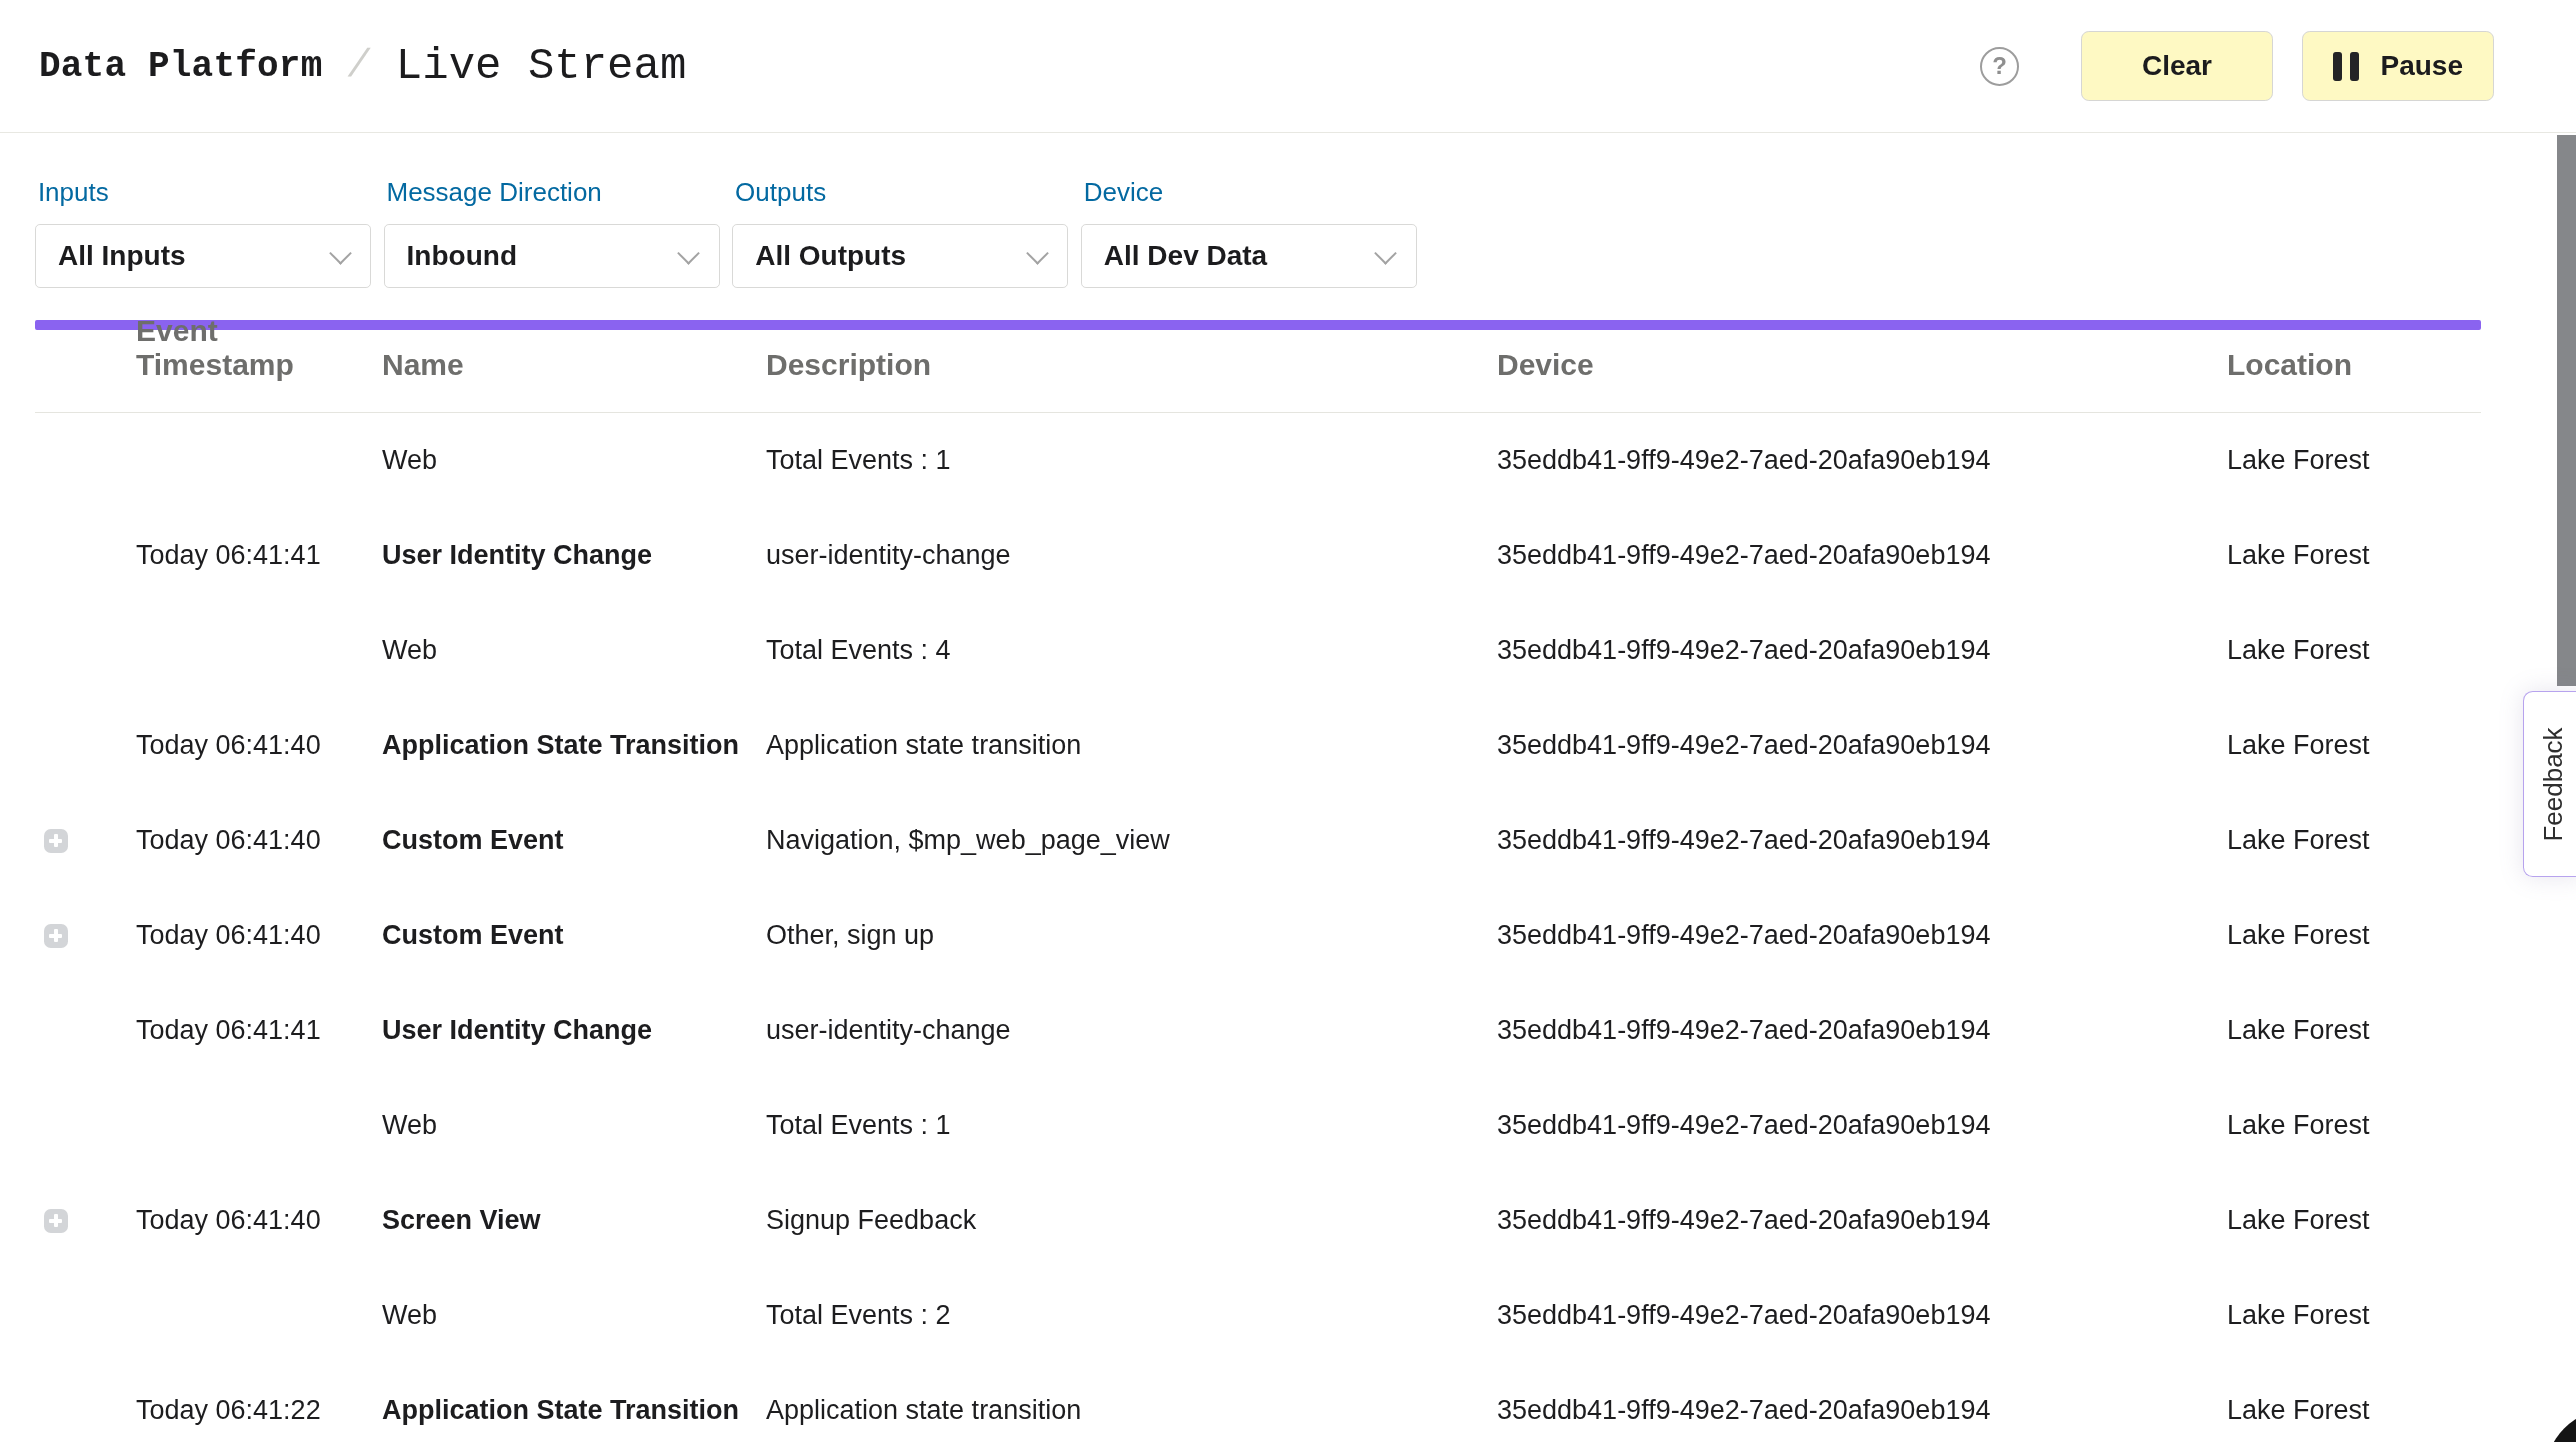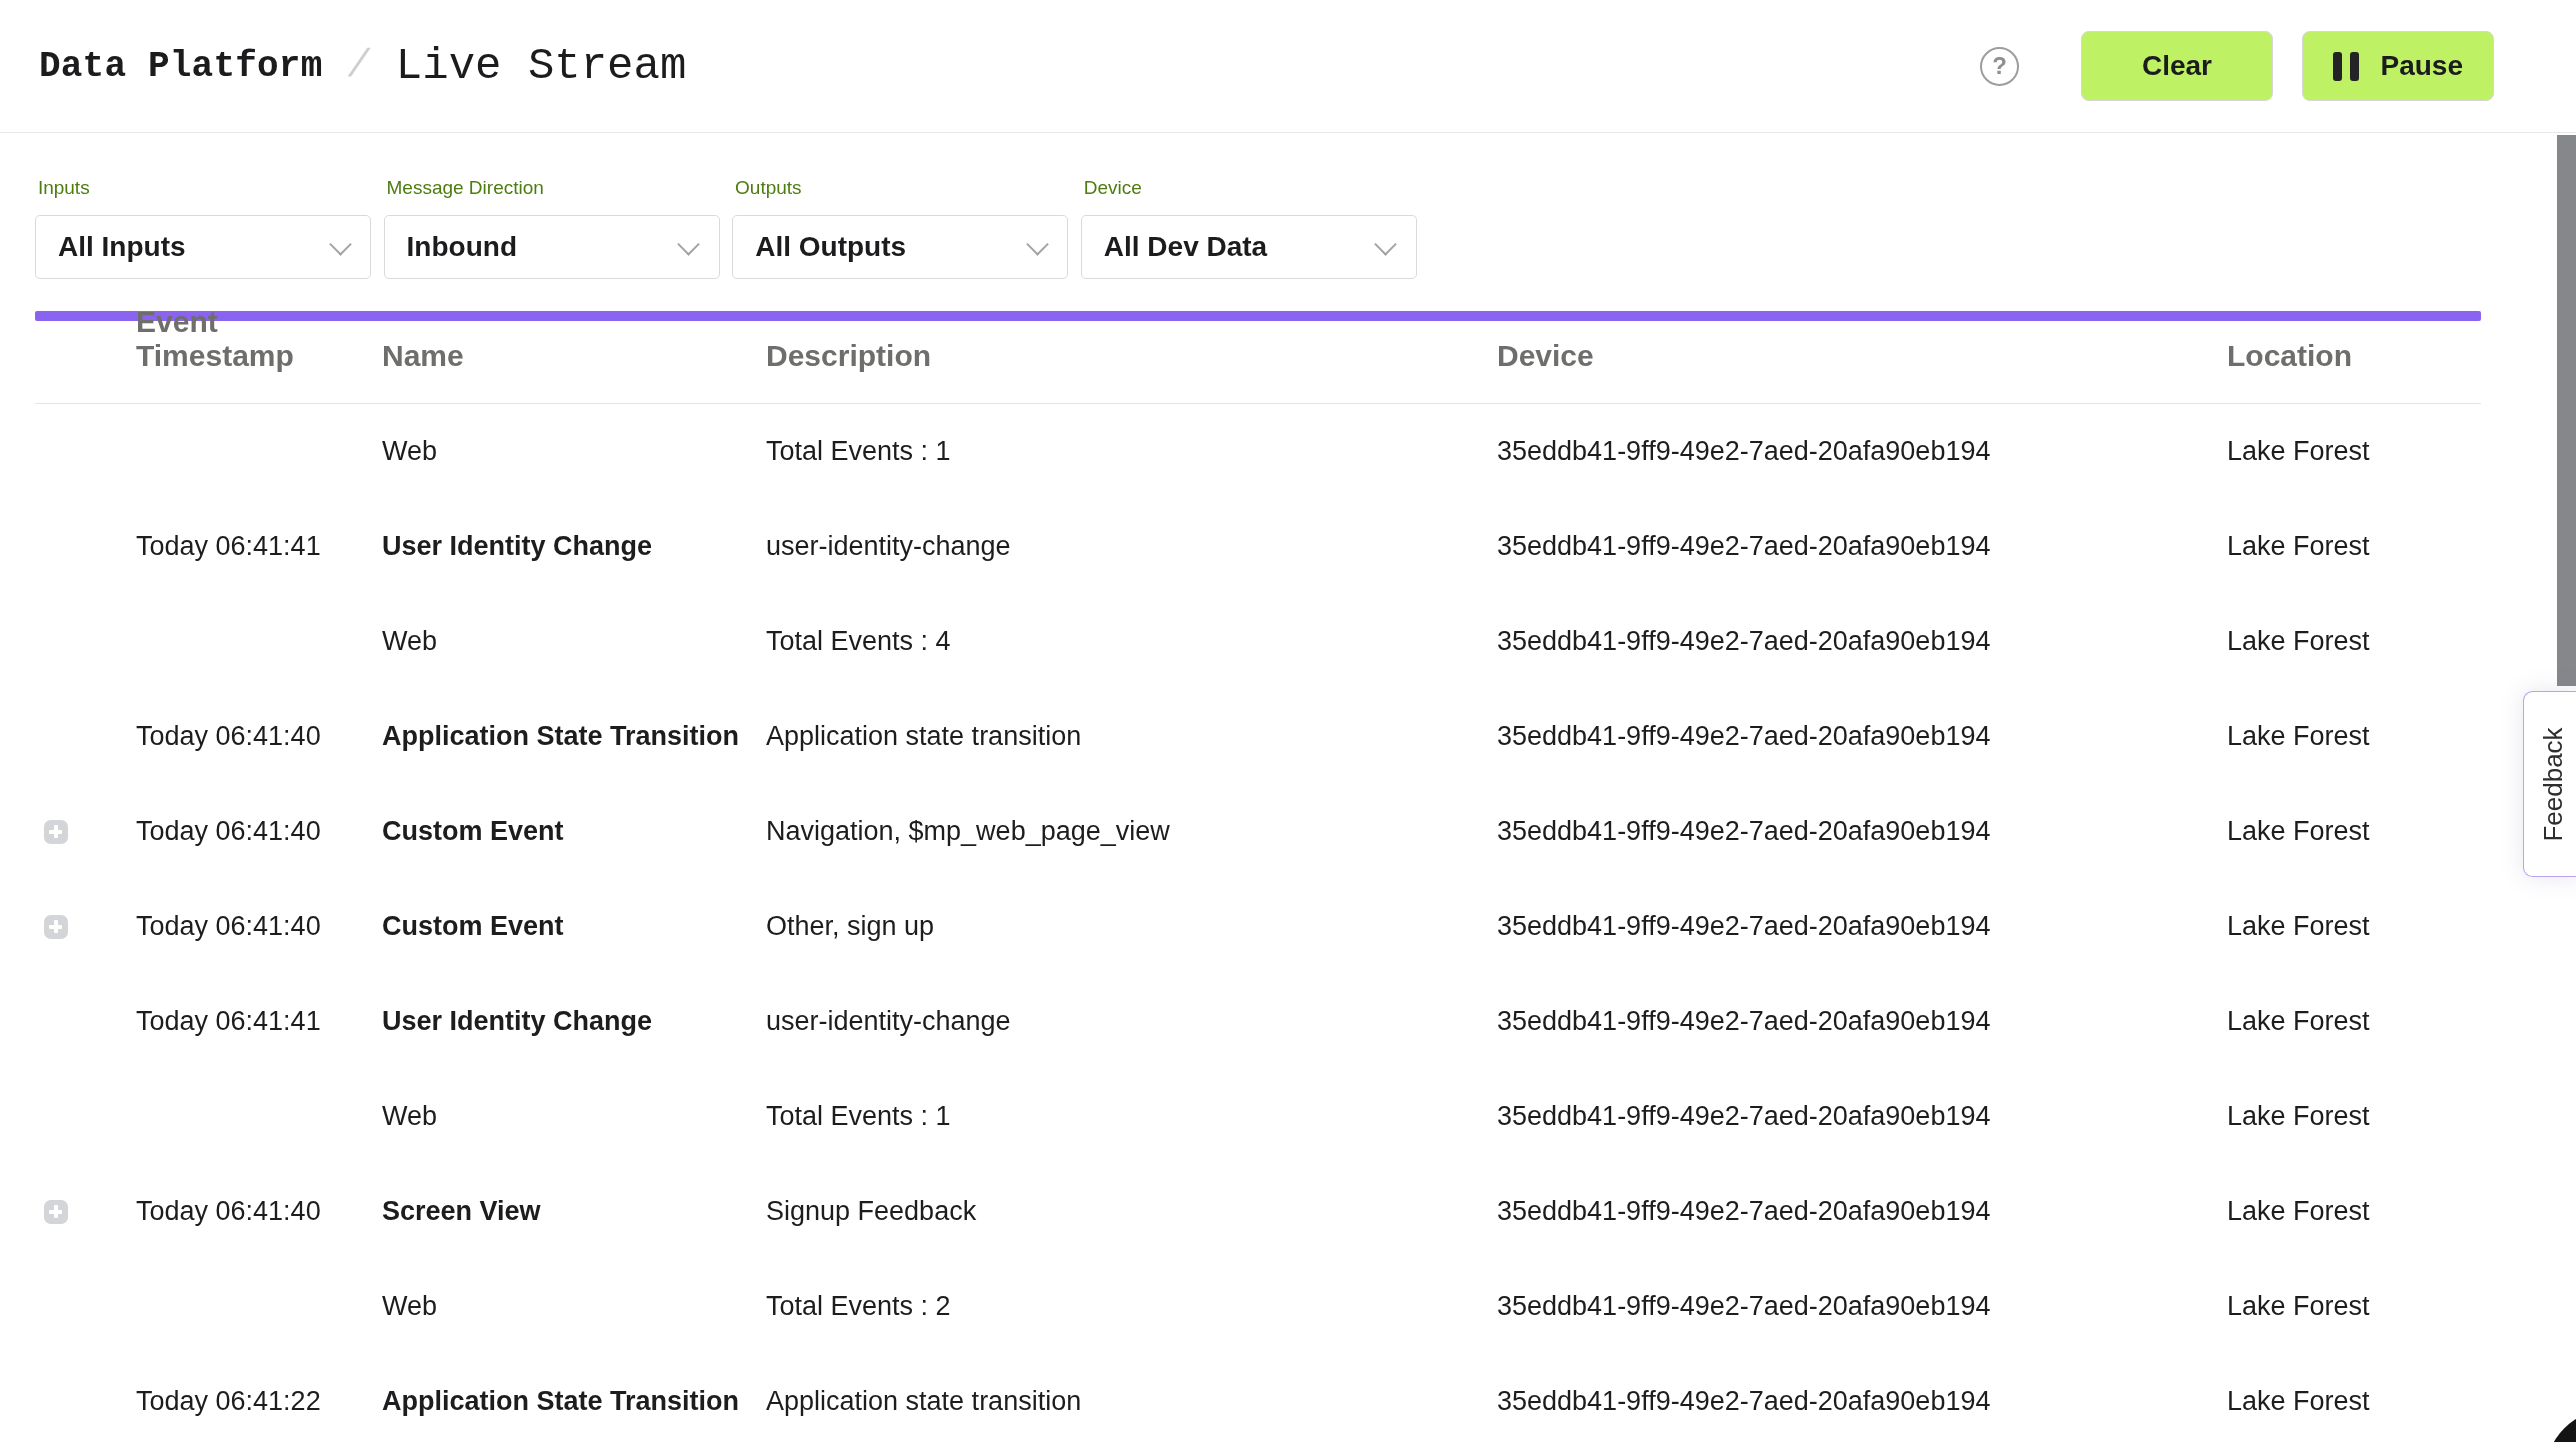--- a/index.html
+++ b/index.html
@@ -10,30 +10,30 @@
   .app-header { position:relative; height:133px; border-bottom:1.9px solid #e8e8e2;
     display:flex; align-items:center; padding:0 82px 0 39px; }
   .breadcrumb { display:flex; align-items:center; gap:25px;font-family:Liberation Mono, monospace; }
   .crumb-main { font-size:36px; font-weight:700; letter-spacing:0.2px; }
   .crumb-sep { font-size:39px; color:#cfcfcb; font-weight:300; transform:skewX(-8deg); }
   .crumb-page { font-size:44px; font-weight:500; }
   .header-right { margin-left:auto; display:flex; align-items:center; gap:29px; }
   .help-icon { width:39px; height:39px; border:2.9px solid #9d9d9d; border-radius:50%;
     display:flex; align-items:center; justify-content:center; font-size:24px;
     color:#8f8f8f; font-weight:600; cursor:pointer; margin-right:33px; }
-  .btn { min-width:192px; height:70px; background:#bef264; border:1.9px solid #d6d6d4;
+  .btn { min-width:192px; height:70px; background:#fef9c3; border:1.9px solid #d6d6d4;
     border-radius:7.8px; display:flex; align-items:center; justify-content:center;
     gap:21.4px; font-size:28px; font-weight:700; color:#1c1c1e; cursor:pointer; }
   .pause-glyph { display:flex; gap:8.7px; }
   .pause-glyph i { display:block; width:8.7px; height:29px; background:#242426; border-radius:2.9px; }
 
   
   .filters { display:flex; gap:12.6px; padding:44px 0 0 35px; }
   .filter-group { width:336px; }
-  .filter-label { font-size:19px; color:#4d7c0f; margin-bottom:15.5px; padding-left:2.9px; }
+  .filter-label { font-size:26px; color:#0369a1; margin-bottom:15.5px; padding-left:2.9px; }
   .dropdown { height:64px; border:1.9px solid #d9d9d7; border-radius:4.9px; background:#fff;
     display:flex; align-items:center; justify-content:space-between;
     padding:0 25px 0 22px; cursor:pointer; }
   .dropdown-value { font-size:28px; font-weight:700; }
   .chevron { width:15.5px; height:15.5px; border-right:2.9px solid #a3a3a3;
     border-bottom:2.9px solid #a3a3a3; transform:rotate(45deg) translateY(-3.9px); }
 
   
   .stream-bar { margin:32px 0 0 35px; width:2446px; height:10.7px; border-radius:1.9px; }
 

